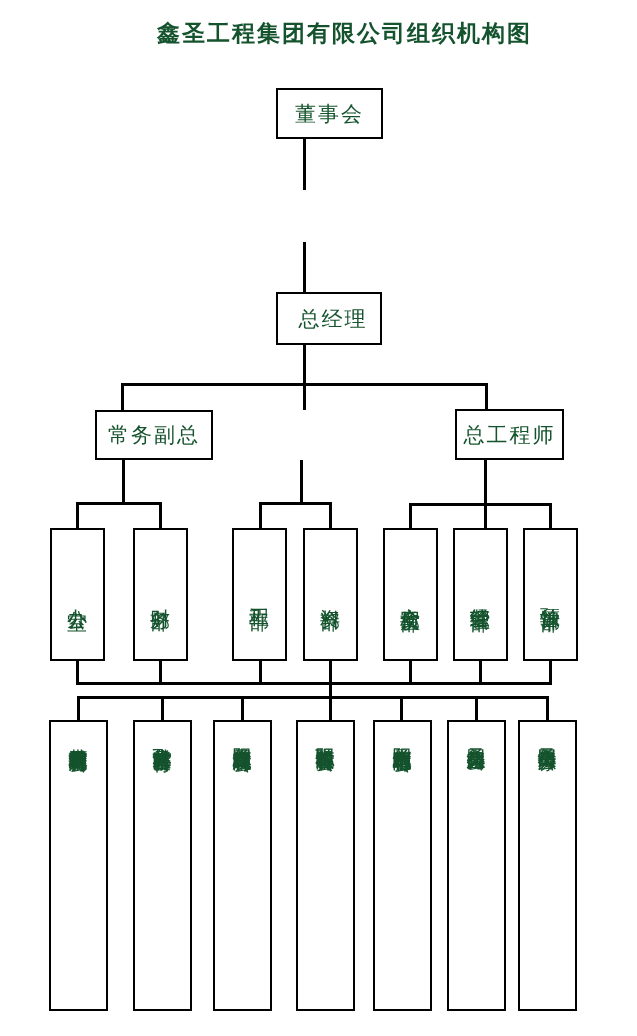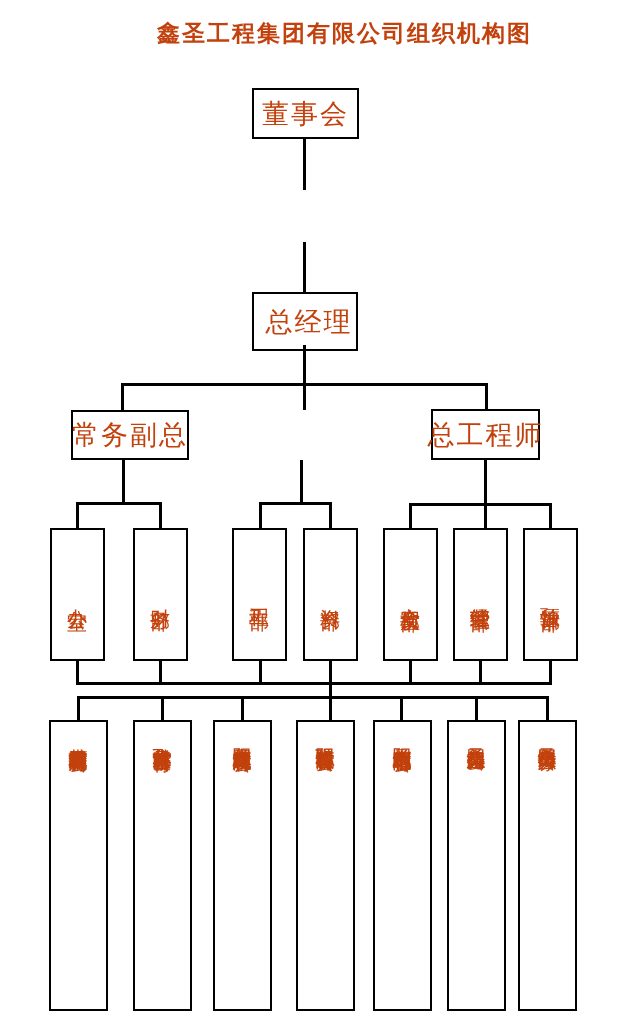--- a/index.html
+++ b/index.html
@@ -6,21 +6,21 @@
     margin: 0;
     padding: 0;
     background: #ffffff;
   }
   #canvas {
     position: relative;
     width: 637px;
     height: 1036px;
     background: #ffffff;
     font-family: "Liberation Serif", "DejaVu Serif", serif;
-    color: #c2410c;
+    color: #14532d;
     overflow: hidden;
   }
   .title {
     position: absolute;
     left: 157px;
     top: 18px;
     font-size: 23px;
     font-weight: 700;
     letter-spacing: 2px;
     white-space: nowrap;
@@ -28,23 +28,24 @@
   .box {
     position: absolute;
     box-sizing: border-box;
     border: 2px solid #000000;
     background: #ffffff;
     display: flex;
     align-items: center;
     justify-content: center;
   }
   .hbox {
-    font-size: 27px;
+    font-size: 21px;
     letter-spacing: 2px;
     white-space: nowrap;
+    margin-left: 24px;
   }
   .vbox span {
     writing-mode: vertical-rl;
     text-orientation: upright;
     line-height: 1;
     letter-spacing: 1px;
     font-size: 20px;
   }
   .dept {
     align-items: center;
@@ -65,21 +66,21 @@
 </head>
 <body>
 
 <div id="canvas">
 
   <div class="title">鑫圣工程集团有限公司组织机构图</div>
 
   <div class="box hbox" style="left:252px; top:88px;  width:107px; height:51px;">
     <span>董事会</span>
   </div>
-  <div class="box hbox" style="left:252px; top:292px; width:106px; height:59px;padding-left:8px;">
+  <div class="box hbox" style="left:252px; top:292px; width:106px; height:53px;padding-left:8px;">
     <span>总经理</span>
   </div>
 
   <div class="box hbox" style="left:71px;  top:410px; width:118px; height:50px;">
     <span>常务副总</span>
   </div>
   <div class="box hbox" style="left:431px; top:409px; width:109px; height:51px;">
     <span>总工程师</span>
   </div>
 

